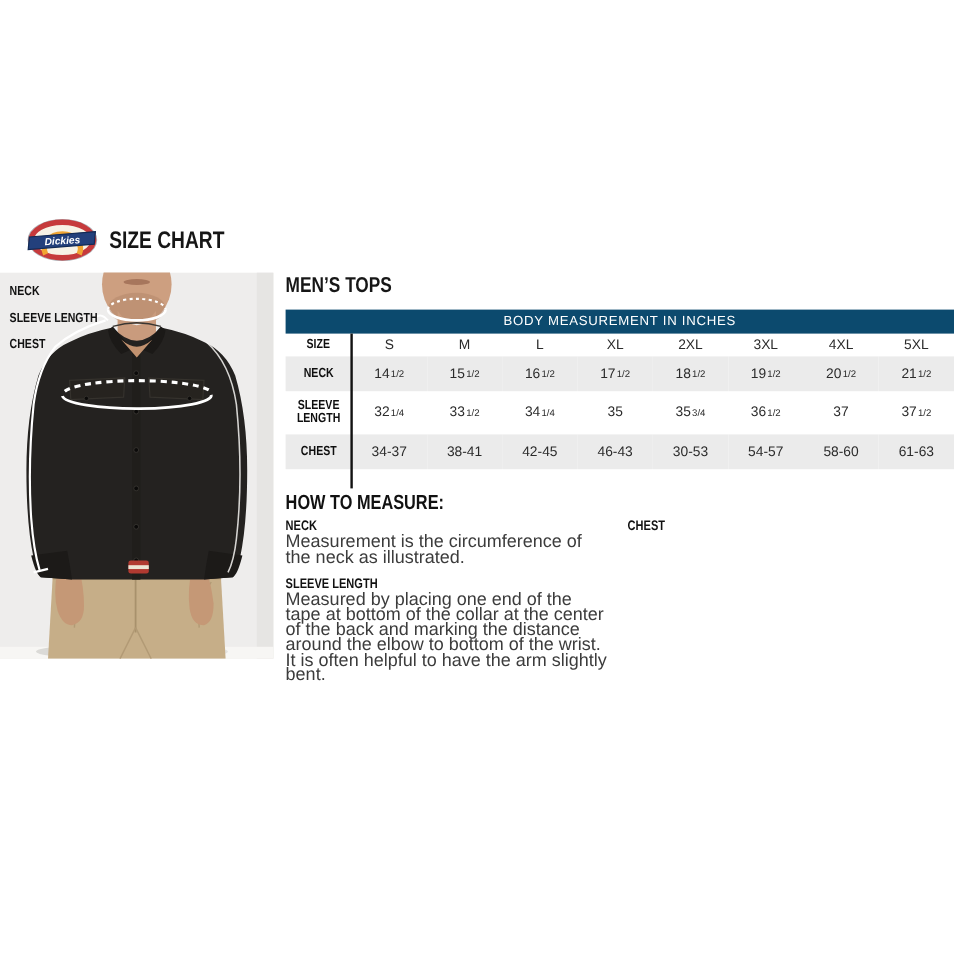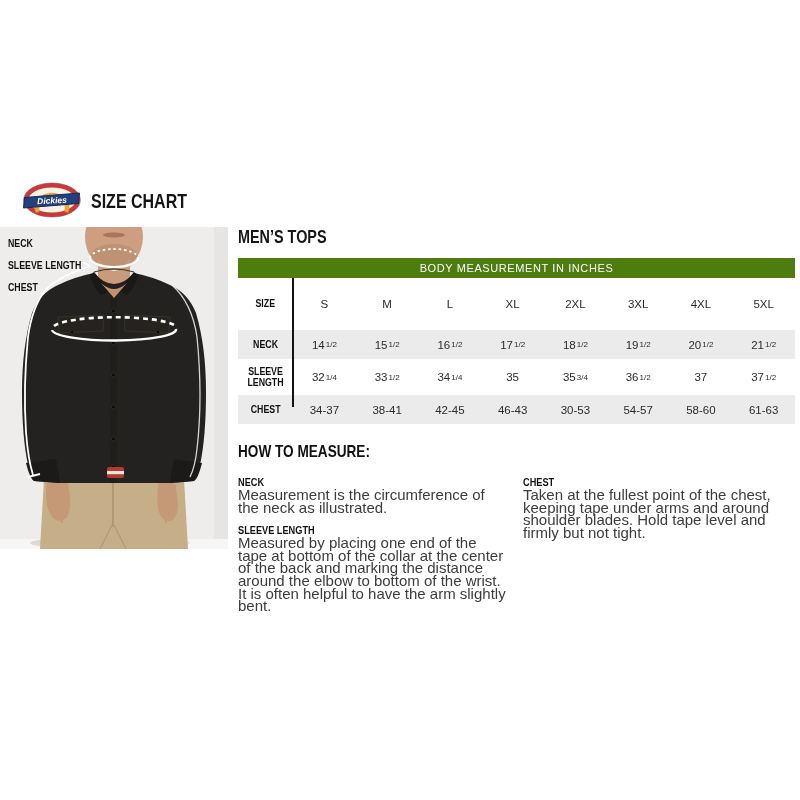--- a/index.html
+++ b/index.html
@@ -20,33 +20,33 @@
   .photo svg{display:block;}
   .diagram-label{position:absolute;left:8px;font-size:11px;color:#111;}
   .dl-0{top:10px;} .dl-1{top:32px;} .dl-2{top:54px;}
 
   
   .right-col{left:238px;top:222px;width:557px;}
   .section-title{font-size:18px;line-height:30px;color:#161616;margin:0;}
 
   
   .size-table{position:relative;margin-top:6px;display:grid;grid-template-columns:55px repeat(8,1fr);width:557px;}
-  .tbl-header{grid-column:1/-1;height:20px;background:#4d7c0f;color:#fff;display:flex;align-items:center;justify-content:center;font-size:11px;letter-spacing:0.6px;}
+  .tbl-header{grid-column:1/-1;height:20px;background:#0c4a6e;color:#fff;display:flex;align-items:center;justify-content:center;font-size:11px;letter-spacing:0.6px;}
   .cell{display:flex;align-items:center;justify-content:center;font-size:11.5px;color:#2b2b2b;text-align:center;}
   .cell.lab{font-size:11px;color:#0f0f0f;line-height:11.5px;}
-  .row-h-size .cell{height:52px;}
+  .row-h-size .cell{height:19px;}
   .row-h-a .cell{height:29px;}
   .row-h-b .cell{height:36px;}
   .stripe{background:#ebebeb;}
   .size-table .rowwrap{display:contents;}
   .v-divider{position:absolute;left:54px;top:20px;width:2px;height:129px;background:#121212;}
   .fr{font-size:8px;margin-left:1px;}
 
   
-  .htm-title{margin:18px 0 14px 0;font-size:17px;color:#111;}
+  .htm-title{margin:18px 0 4px 0;font-size:17px;color:#111;}
   .htm-cols{display:flex;}
   .htm-col-left{width:268px;margin-right:17px;}
   .htm-col-right{width:272px;}
   .htm-item h4{margin:0 0 1px 0;font-size:11.5px;color:#111;}
   .htm-item p{margin:0 0 10px 0;font-size:15px;line-height:12.6px;color:#3c3c3c;}
 </style>
 </head>
 <body>
 
 <div class="abs brand-logo">
@@ -165,18 +165,17 @@
           <p>Measurement is the circumference of the neck as illustrated.</p>
         </div>
         <div class="htm-item">
           <h4><span class="cond">SLEEVE LENGTH</span></h4>
           <p>Measured by placing one end of the tape at bottom of the collar at the center of the back and marking the distance around the elbow to bottom of the wrist. It is often helpful to have the arm slightly bent.</p>
         </div>
       </div>
     <div class="htm-col-right" id="htm-right">
         <div class="htm-item">
           <h4><span class="cond">CHEST</span></h4>
-          <p>Taken at the fullest point of the chest, keeping tape under arms and around shoulder blades. Hold tape level and firmly but not tight.</p>
         </div>
       </div>
   </div>
 
 </div>
 
 </body></html>

